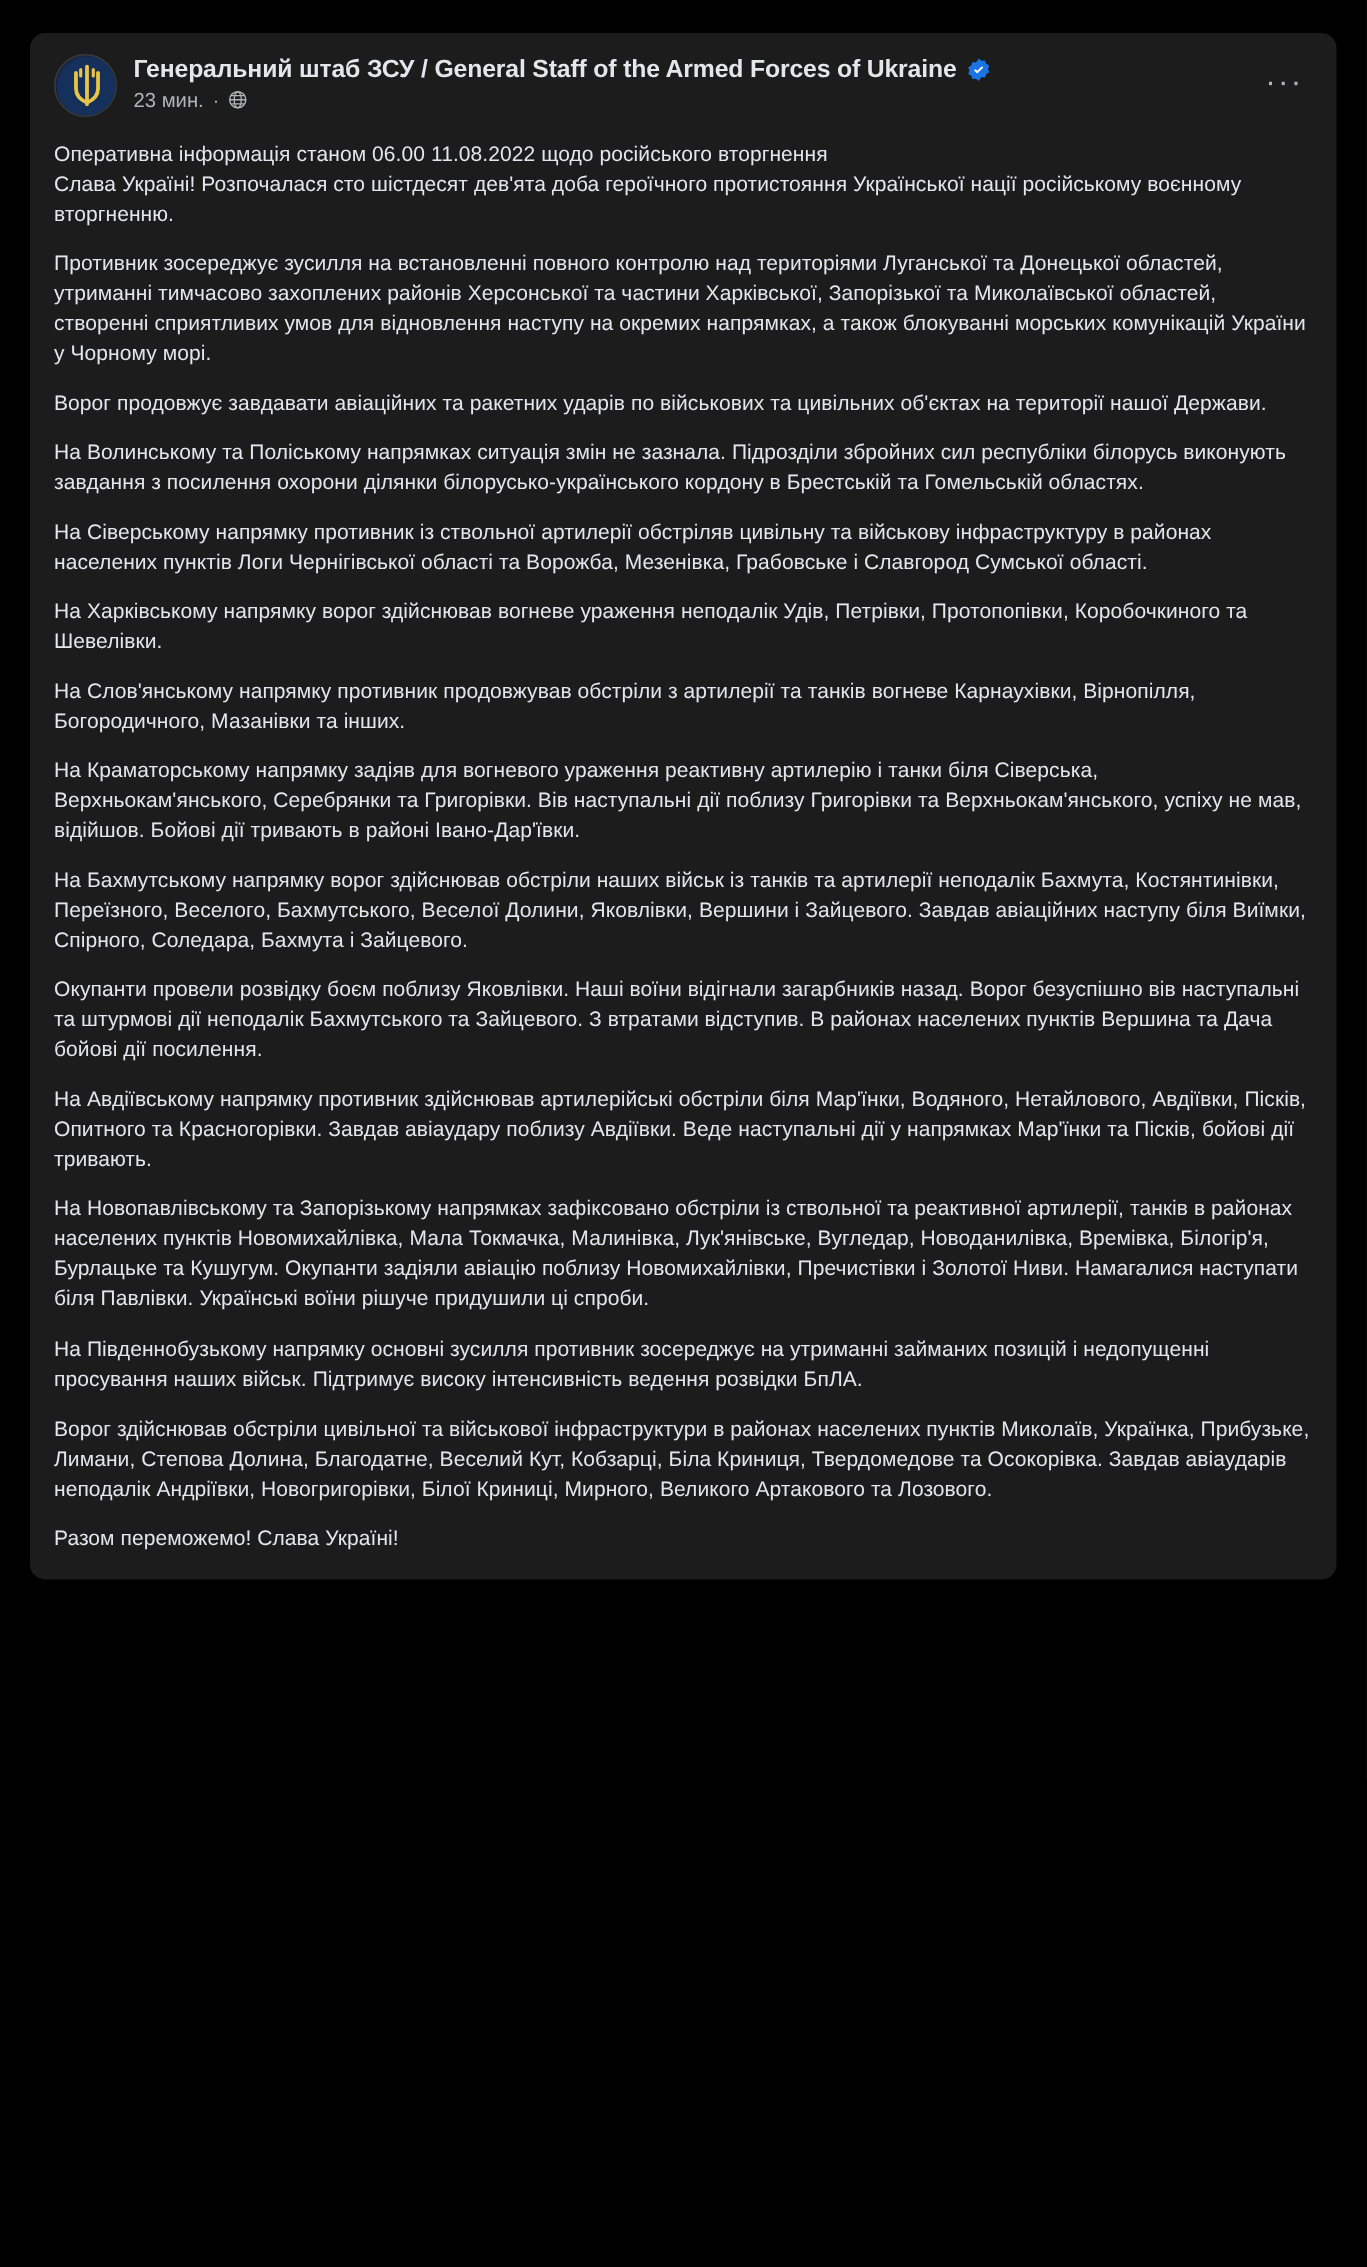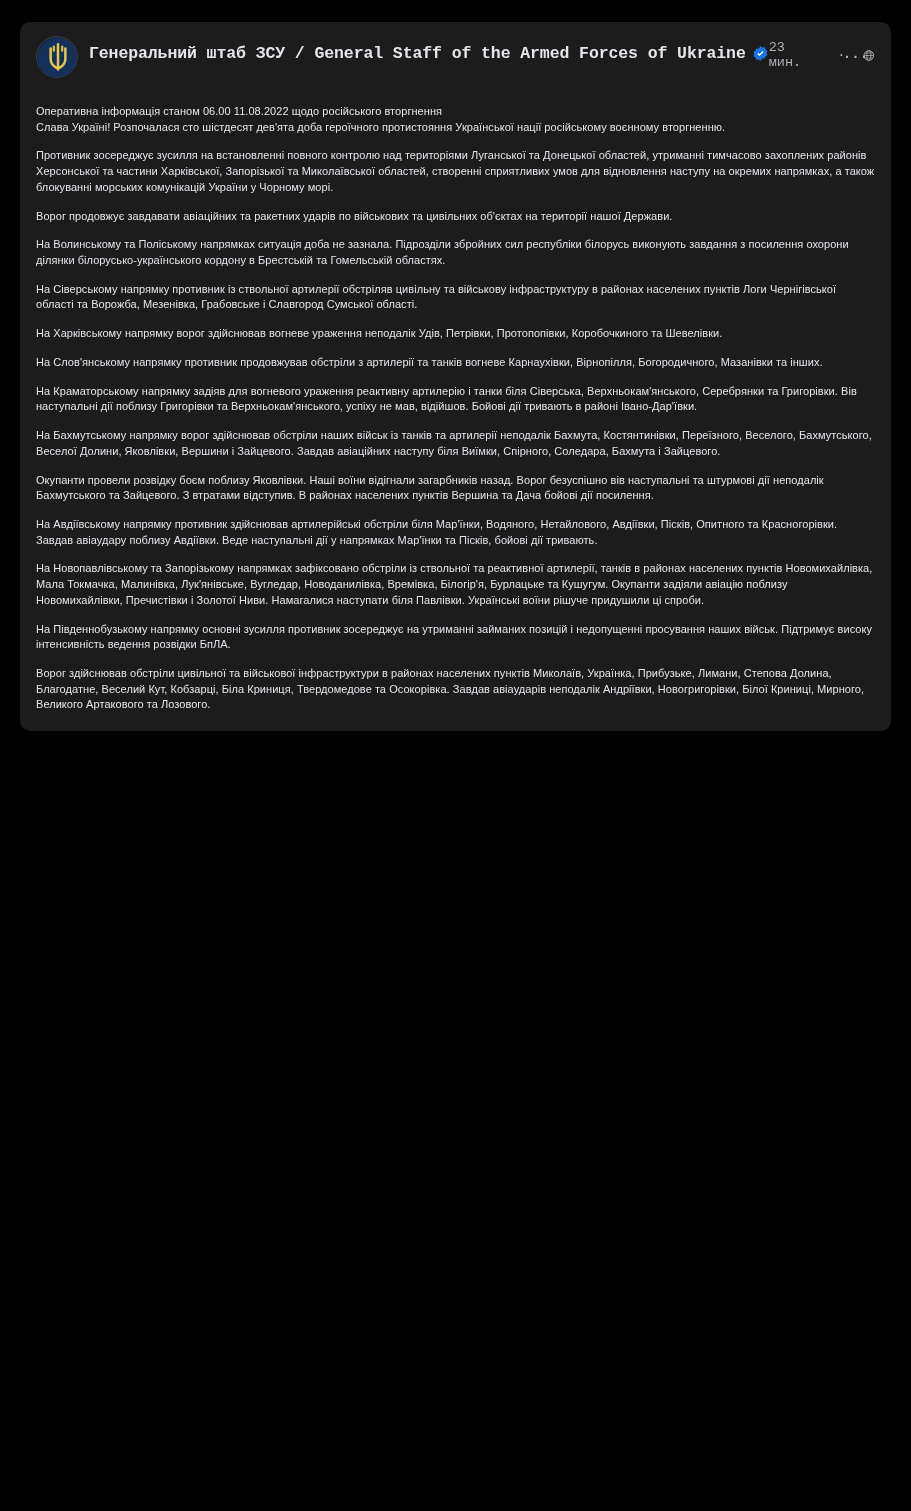--- a/index.html
+++ b/index.html
@@ -37,26 +37,25 @@
     height: 42px;
     border-radius: 50%;
     background: radial-gradient(circle at 50% 45%, #2e3f6e 0%, #16213e 70%, #0d1426 100%);
     border: 1px solid #3a3b3c;
     flex: 0 0 auto;
     position: relative;
     overflow: hidden;
   }
   .header-text {
     display: flex;
-    flex-direction: row;
+    flex-direction: column;
     justify-content: center;
     padding-top: 1px;
     min-width: 0;
     flex: 1 1 auto;
-    font-family: Liberation Mono, monospace;
   }
   .page-name-row {
     display: flex;
     align-items: center;
     gap: 6px;
     flex-wrap: nowrap;
   }
   .page-name {
     font-size: 16.5px;
     font-weight: bold;
@@ -66,21 +65,21 @@
   }
   .verified {
     width: 17px;
     height: 17px;
     flex: 0 0 auto;
     display: inline-block;
   }
   .meta-row {
     display: flex;
     align-items: center;
-    gap: 18px;
+    gap: 6px;
     margin-top: 3px;
     color: #b0b3b8;
     font-size: 13.5px;
   }
   .meta-dot {
     color: #b0b3b8;
     font-size: 13px;
     line-height: 1;
   }
   .globe-icon {
@@ -95,25 +94,24 @@
     top: 6px;
     color: #b0b3b8;
     font-size: 21px;
     line-height: 1;
     letter-spacing: 1.5px;
     padding: 2px 6px;
     cursor: pointer;
     user-select: none;
   }
   .post-body {
-    font-size: 11px;
+    font-size: 14px;
     line-height: 1.43;
     color: #e4e6eb;
     letter-spacing: 0.05px;
-    margin-top: 12px;
   }
   .post-body p {
     margin: 0 0 13px 0;
   }
   .post-body p.tight {
     margin-bottom: 0;
   }
   .post-body p:last-child {
     margin-bottom: 0;
   }
@@ -156,27 +154,28 @@
       </div>
 
       <div class="more-btn">···</div>
     </div>
 
     <div class="post-body">
       <p class="tight">Оперативна інформація станом 06.00 11.08.2022 щодо російського вторгнення</p>
       <p>Слава Україні! Розпочалася сто шістдесят дев'ята доба героїчного протистояння Української нації російському воєнному вторгненню.</p>
       <p>Противник зосереджує зусилля на встановленні повного контролю над територіями Луганської та Донецької областей, утриманні тимчасово захоплених районів Херсонської та частини Харківської, Запорізької та Миколаївської областей, створенні сприятливих умов для відновлення наступу на окремих напрямках, а також блокуванні морських комунікацій України у Чорному морі.</p>
       <p>Ворог продовжує завдавати авіаційних та ракетних ударів по військових та цивільних об'єктах на території нашої Держави.</p>
-      <p>На Волинському та Поліському напрямках ситуація доба не зазнала. Підрозділи збройних сил республіки білорусь виконують завдання з посилення охорони ділянки білорусько-українського кордону в Брестській та Гомельській областях.</p>
+      <p>На Волинському та Поліському напрямках ситуація змін не зазнала. Підрозділи збройних сил республіки білорусь виконують завдання з посилення охорони ділянки білорусько-українського кордону в Брестській та Гомельській областях.</p>
       <p>На Сіверському напрямку противник із ствольної артилерії обстріляв цивільну та військову інфраструктуру в районах населених пунктів Логи Чернігівської області та Ворожба, Мезенівка, Грабовське і Славгород Сумської області.</p>
       <p>На Харківському напрямку ворог здійснював вогневе ураження неподалік Удів, Петрівки, Протопопівки, Коробочкиного та Шевелівки.</p>
       <p>На Слов'янському напрямку противник продовжував обстріли з  артилерії та танків вогневе Карнаухівки, Вірнопілля, Богородичного, Мазанівки та інших.</p>
       <p>На Краматорському напрямку задіяв для вогневого ураження реактивну артилерію і танки біля Сіверська, Верхньокам'янського, Серебрянки та Григорівки. Вів наступальні дії поблизу Григорівки та Верхньокам'янського, успіху не мав, відійшов. Бойові дії тривають в районі Івано-Дар'ївки.</p>
       <p>На Бахмутському напрямку ворог здійснював обстріли наших військ із танків та артилерії неподалік Бахмута, Костянтинівки, Переїзного, Веселого, Бахмутського, Веселої Долини, Яковлівки, Вершини і Зайцевого. Завдав авіаційних наступу біля Виїмки, Спірного, Соледара, Бахмута і Зайцевого.</p>
       <p>Окупанти провели розвідку боєм поблизу Яковлівки. Наші воїни відігнали загарбників назад. Ворог безуспішно вів наступальні та штурмові дії неподалік Бахмутського та Зайцевого. З втратами відступив. В районах населених пунктів Вершина та Дача бойові дії посилення.</p>
       <p>На Авдіївському напрямку противник здійснював артилерійські обстріли біля Мар'їнки, Водяного, Нетайлового, Авдіївки, Пісків, Опитного та Красногорівки. Завдав авіаудару поблизу Авдіївки. Веде наступальні дії у напрямках Мар'їнки та Пісків, бойові дії тривають.</p>
       <p>На Новопавлівському та Запорізькому напрямках зафіксовано обстріли із ствольної та реактивної артилерії, танків в районах населених пунктів Новомихайлівка, Мала Токмачка, Малинівка, Лук'янівське, Вугледар, Новоданилівка, Времівка, Білогір'я, Бурлацьке та Кушугум. Окупанти задіяли авіацію поблизу Новомихайлівки, Пречистівки і Золотої Ниви. Намагалися наступати біля Павлівки. Українські воїни рішуче придушили ці спроби.</p>
       <p>На Південнобузькому напрямку основні зусилля противник зосереджує на утриманні займаних позицій і недопущенні просування наших військ. Підтримує високу інтенсивність ведення розвідки БпЛА.</p>
       <p>Ворог здійснював обстріли цивільної та військової інфраструктури в районах населених пунктів Миколаїв, Українка, Прибузьке, Лимани, Степова Долина, Благодатне, Веселий Кут, Кобзарці, Біла Криниця, Твердомедове та Осокорівка. Завдав авіаударів неподалік Андріївки, Новогригорівки, Білої Криниці, Мирного, Великого Артакового та Лозового.</p>
+      <p>Разом переможемо! Слава Україні!</p>
     </div>
 
   </div>
 </div>
 
 </body></html>

